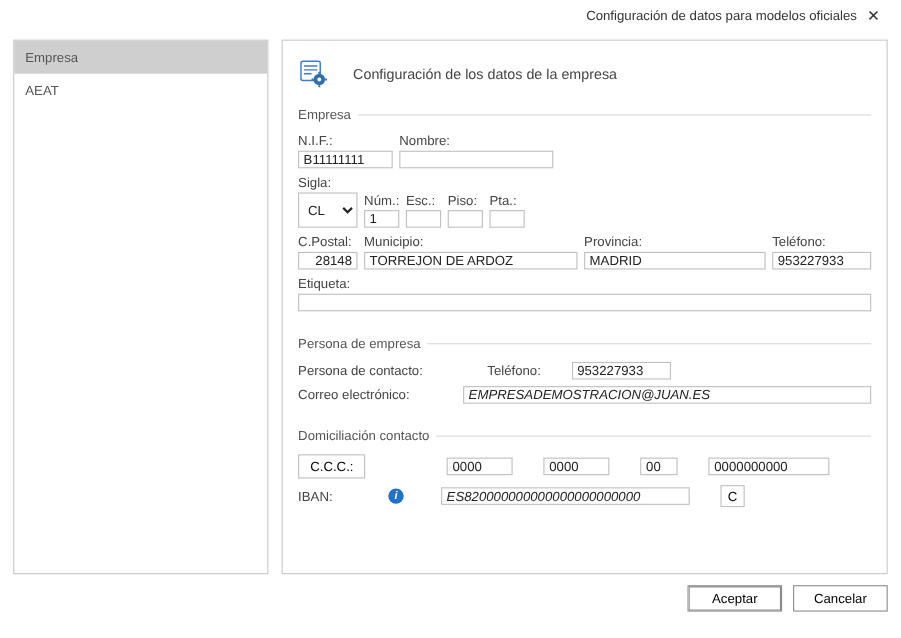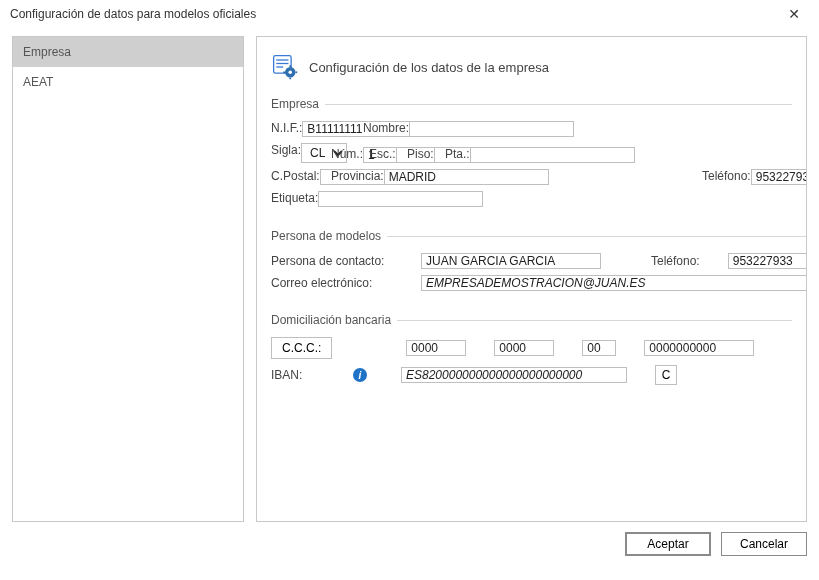--- a/index.html
+++ b/index.html
@@ -12,21 +12,21 @@
     width: 819px;
     height: 580px;
     overflow: hidden;
   }
   .titlebar {
     display: flex;
     align-items: center;
     padding: 6px 10px 4px 10px;
     font-size: 12px;
   }
-  .titlebar .title { flex: 1; color: #333; }
+  .titlebar .title { flex: 1; color: #333; text-align: right; }
   .titlebar .close {
     width: 30px; text-align: center; cursor: pointer;
     font-size: 14px; color: #333;
   }
   .dialog-body {
     display: flex;
     padding: 10px 12px 0 12px;
     gap: 12px;
   }
   .sidebar {
@@ -48,21 +48,21 @@
     flex: 1;
     height: 486px;
     border: 1px solid #c8c8c8;
     background: #fff;
     padding: 12px 14px 10px 14px;
     overflow: hidden;
   }
   .panel-header {
     display: flex;
     align-items: center;
-    gap: 10px;
+    gap: 22px;
     margin-bottom: 16px;
     padding-top: 4px;
   }
   .panel-header .header-text {
     font-size: 13px;
     color: #444;
   }
   .icon-cog {
     width: 28px; height: 28px;
   }
@@ -71,32 +71,32 @@
     border-top: 1px solid #d8d8d8;
     margin: 0 0 12px 0;
     padding: 10px 0 4px 0;
   }
   fieldset.section legend {
     font-size: 12px;
     color: #555;
     padding: 0 6px 0 0;
   }
   .row { display: flex; align-items: flex-end; gap: 6px; margin-bottom: 6px; }
-  .field { display: flex; flex-direction: row; }
+  .field { display: flex; flex-direction: column; }
   .field label { color: #444; margin-bottom: 2px; white-space: nowrap; }
   input[type=text], select {
     border: 1px solid #bfbfbf;
     height: 16px;
     padding: 1px 4px;
     font-family: inherit;
     font-size: 12px;
     background: #fff;
     color: #222;
   }
-  select { height: 20px; }
+  select { height: 32px; }
   .w60{width:60px}.w32{width:32px}
   .hline-row { display:flex; align-items:center; gap:28px; margin-bottom:6px; }
   .hline-row label { color:#444; white-space:nowrap; }
   .btn-row {
     display:flex; justify-content:flex-end; gap:10px;
     padding: 10px 12px 0 0;
   }
   button.dlgbtn {
     min-width: 86px;
     height: 24px;
@@ -200,55 +200,58 @@
           <label>Pta.:</label>
           <input type="text" value="" style="">
         </div>
       </div>
 
       <div class="row">
         <div class="field" style="width:54px">
           <label>C.Postal:</label>
           <input type="text" style="text-align: right;" value="28148">
         </div>
+        <div class="field" style="flex:1.4">
+          <label>Municipio:</label>
+          <input type="text" value="TORREJON DE ARDOZ" style="">
+        </div>
         <div class="field" style="flex:1">
           <label>Provincia:</label>
           <input type="text" value="MADRID" style="">
         </div>
         <div class="field" style="width:90px">
           <label>Teléfono:</label>
           <input type="text" value="953227933" style="">
         </div>
       </div>
 
       <div class="row">
         <div class="field" style="flex:1">
           <label>Etiqueta:</label>
           <input type="text" value="" style="">
         </div>
       </div>
     </fieldset>
 
     <fieldset class="section">
-      <legend>Persona de modelos</legend>
+      <legend>Persona de empresa</legend>
 
       <div class="hline-row">
         <label style="width:122px">Persona de contacto:</label>
-        <input type="text" style="width: 180px;" value="JUAN GARCIA GARCIA">
         <label style="margin-left:22px">Teléfono:</label>
         <input type="text" style="width: 90px;" value="953227933">
       </div>
       <div class="hline-row">
         <label style="width:122px">Correo electrónico:</label>
         <input type="text" style="flex: 1 1 0%; font-style: italic;" value="EMPRESADEMOSTRACION@JUAN.ES">
       </div>
     </fieldset>
 
     <fieldset class="section">
-      <legend>Domiciliación bancaria</legend>
+      <legend>Domiciliación contacto</legend>
 
       <div class="hline-row">
         <button class="ccc-btn">C.C.C.:</button>
         <span style="width:18px"></span>
         <input type="text" class="w60" value="0000" style="">
         <input type="text" class="w60" value="0000" style="">
         <input type="text" style="width: 34px;" value="00">
         <input type="text" style="width: 110px;" value="0000000000">
       </div>
       <div class="hline-row">

